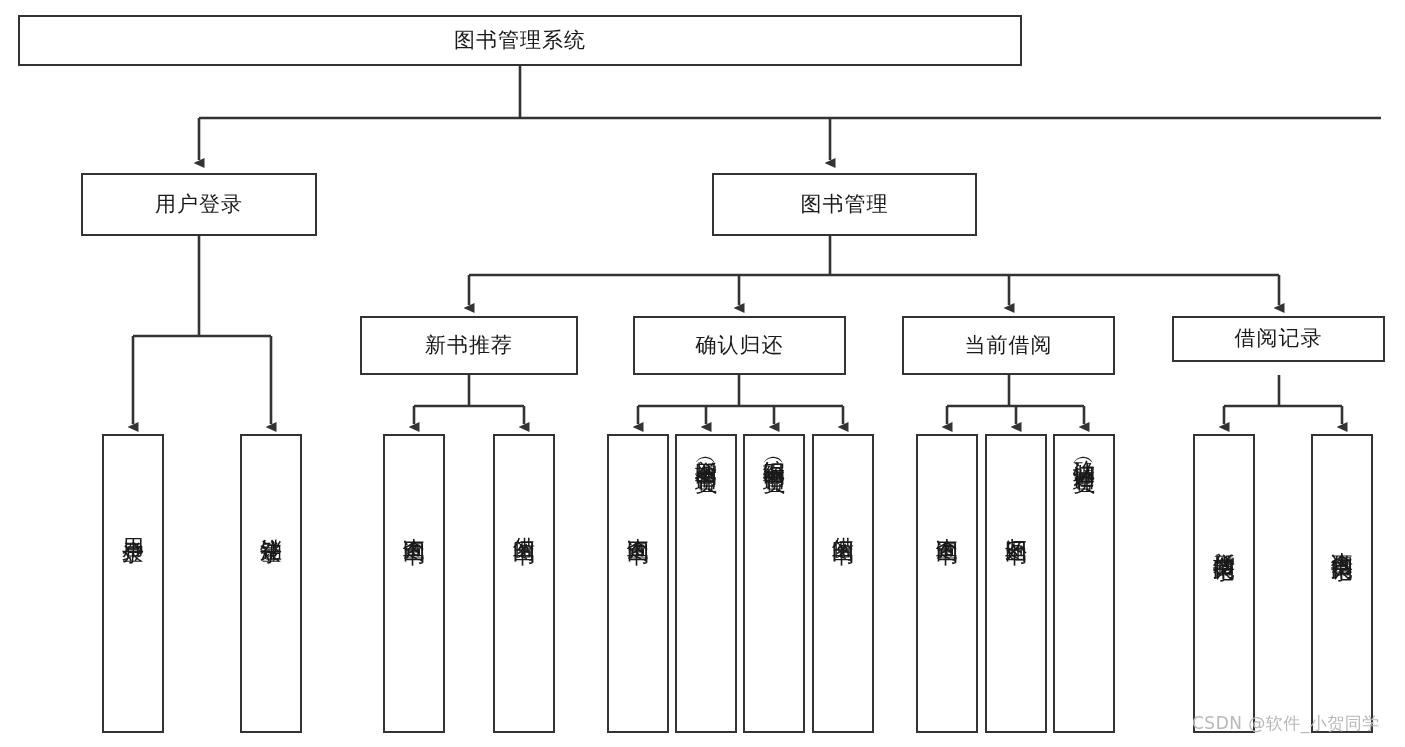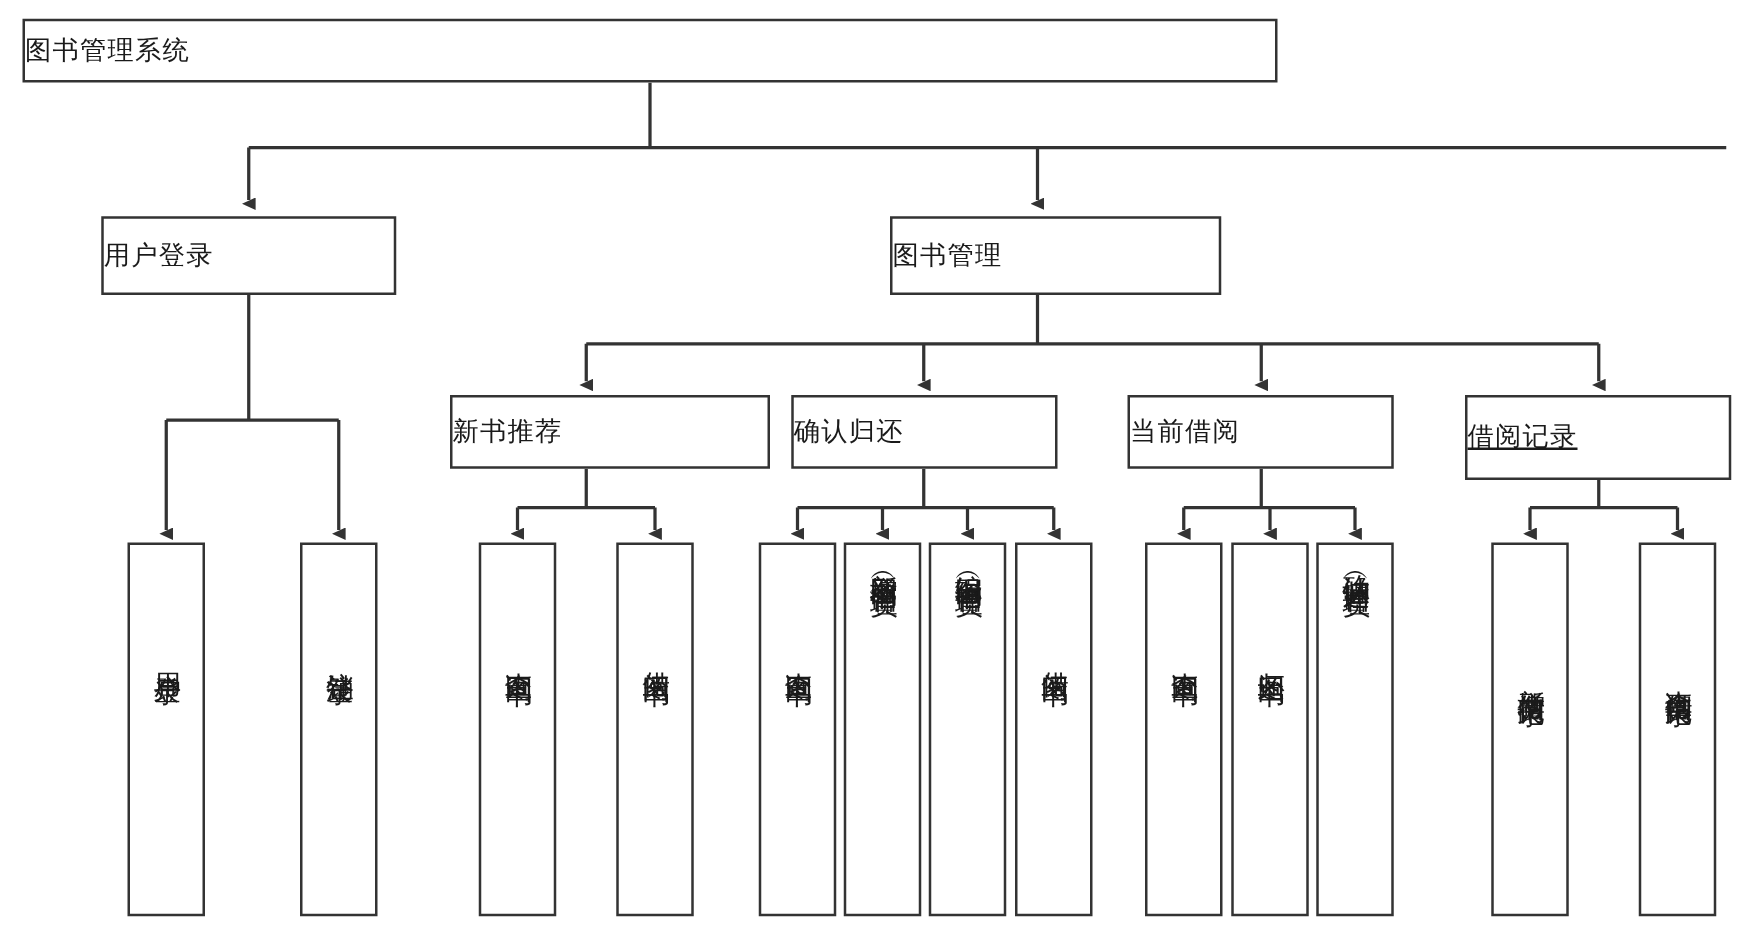--- a/index.html
+++ b/index.html
@@ -24,21 +24,21 @@
     height: 747px;
     pointer-events: none;
   }
   .node {
     position: absolute;
     box-sizing: border-box;
     border: 2px solid #333333;
     background: #ffffff;
     display: flex;
     align-items: center;
-    justify-content: flex-start;
+    justify-content: center;
     color: #1a1a1a;
   }
   .node.horiz .label {
     writing-mode: horizontal-tb;
     font-size: 21px;
     line-height: 1.1;
     letter-spacing: 1px;
     white-space: nowrap;
   }
   .node.vert {
@@ -129,30 +129,30 @@
     <span class="label">图书管理系统</span>
   </div>
 
   <div class="node horiz" style="left:81px; top:173px; width:236px; height:63px;">
     <span class="label">用户登录</span>
   </div>
   <div class="node horiz" style="left:712px; top:173px; width:265px; height:63px;">
     <span class="label">图书管理</span>
   </div>
 
-  <div class="node horiz" style="left:360px; top:316px; width:256px; height:59px;">
+  <div class="node horiz" style="left:360px; top:316px; width:218px; height:59px;">
     <span class="label">新书推荐</span>
   </div>
   <div class="node horiz" style="left:633px; top:316px; width:213px; height:59px;">
     <span class="label">确认归还</span>
   </div>
   <div class="node horiz" style="left:902px; top:316px; width:213px; height:59px;">
     <span class="label">当前借阅</span>
   </div>
-  <div class="node horiz" style="left:1172px; top:316px; width:213px; height:68px;text-decoration:underline;">
+  <div class="node horiz" style="left:1172px; top:316px; width:213px; height:46px;">
     <span class="label">借阅记录</span>
   </div>
 
   <div class="node vert mid" style="left:102px; top:434px; width:62px; height:299px;">
     <span class="label">用户登录</span>
   </div>
   <div class="node vert mid" style="left:240px; top:434px; width:62px; height:299px;">
     <span class="label">注销登录</span>
   </div>
 
@@ -186,14 +186,15 @@
     <span class="label">确认归还（管理员）</span>
   </div>
 
   <div class="node vert midshort" style="left:1193px; top:434px; width:62px; height:299px;">
     <span class="label">新增借阅记录</span>
   </div>
   <div class="node vert midshort" style="left:1311px; top:434px; width:62px; height:299px;">
     <span class="label">查询借阅记录</span>
   </div>
 
+  <div class="watermark">CSDN @软件_小贺同学</div>
 
 </div>
 
 </body></html>

